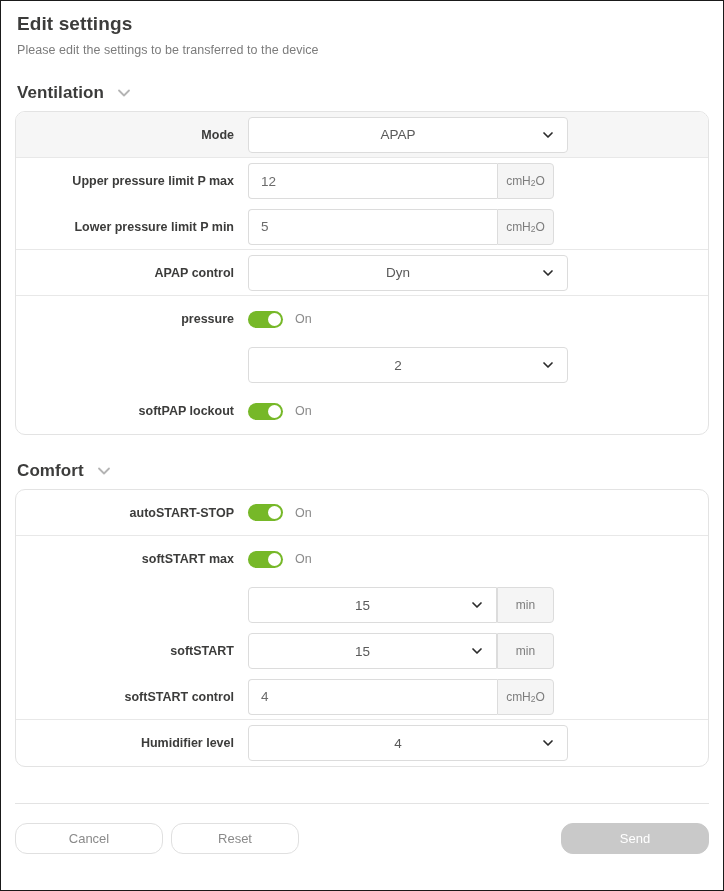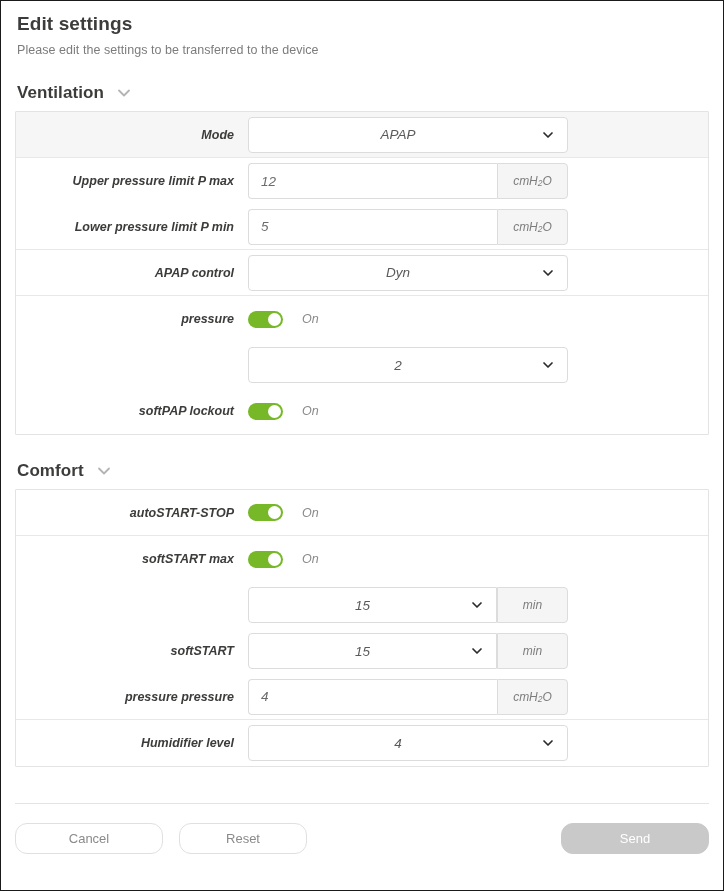--- a/index.html
+++ b/index.html
@@ -56,24 +56,23 @@
     margin-left: 11px;
     display: inline-flex;
     align-items: center;
     line-height: 0;
   }
   .chevron-collapse svg { display: block; }
 
   
   .card {
     border: 1px solid #e3e3e3;
-    border-radius: 1px;
+    border-radius: 10px;
     background: #ffffff;
     overflow: hidden;
-    font-style: italic;
   }
   .row {
     display: flex;
     align-items: center;
     min-height: 46px;
     padding: 0;
     box-sizing: border-box;
   }
   .row.shaded { background: #f6f6f6; }
   .row.sep-below { border-bottom: 1px solid #e8e8e8; }
@@ -132,21 +131,21 @@
     display: flex;
     align-items: center;
     box-sizing: border-box;
     font-size: 13.5px;
     color: #6b6b6b;
     padding: 0 12px;
   }
 
   
   .unit-box {
-    width: 71px;
+    width: 57px;
     height: 36px;
     border: 1px solid #dcdcdc;
     border-top-right-radius: 4px;
     border-bottom-right-radius: 4px;
     background: #f5f5f5;
     display: flex;
     align-items: center;
     justify-content: center;
     box-sizing: border-box;
     font-size: 12px;
@@ -175,21 +174,21 @@
   .toggle .knob {
     position: absolute;
     top: 2px;
     right: 2px;
     width: 13px;
     height: 13px;
     border-radius: 50%;
     background: #ffffff;
   }
   .toggle-state {
-    margin-left: 19px;
+    margin-left: 12px;
     font-size: 12.5px;
     color: #8a8a8a;
     text-align: right;
   }
 
   
   .footer-divider {
     border-top: 1px solid #e3e3e3;
     margin-top: 36px;
   }
@@ -206,21 +205,21 @@
     color: #8a8a8a;
     font-size: 13px;
     font-family: "Liberation Sans", sans-serif;
     display: inline-flex;
     align-items: center;
     justify-content: center;
     box-sizing: border-box;
     cursor: pointer;
   }
   .btn-cancel { width: 148px; }
-  .btn-reset  { width: 128px; margin-left: 16px; text-align: center; }
+  .btn-reset  { width: 128px; margin-left: 8px; text-align: center; }
   .btn-send {
     width: 148px;
     margin-left: auto;
     background: #c9c9c9;
     border-color: #c9c9c9;
     color: #ffffff;
     cursor: default;
   }
 </style>
 </head>
@@ -393,21 +392,21 @@
             <svg width="14" height="14" viewBox="0 0 14 14">
                 <path d="M3 5 L7 9 L11 5" fill="none" stroke="#2b2b2b" stroke-width="1.7" stroke-linecap="round" stroke-linejoin="round"></path>
               </svg>
           </span>
         </div>
         <div class="unit-box">min</div>
       </div>
     </div>
 
     <div class="row sep-below">
-      <div class="row-label">pressure pressure</div>
+      <div class="row-label">softSTART control</div>
       <div class="row-control">
         <div class="text-input">4</div>
         <div class="unit-box">
           <span>cmH</span>
             <sub>2</sub>
             <span>O</span>
         </div>
       </div>
     </div>
 

